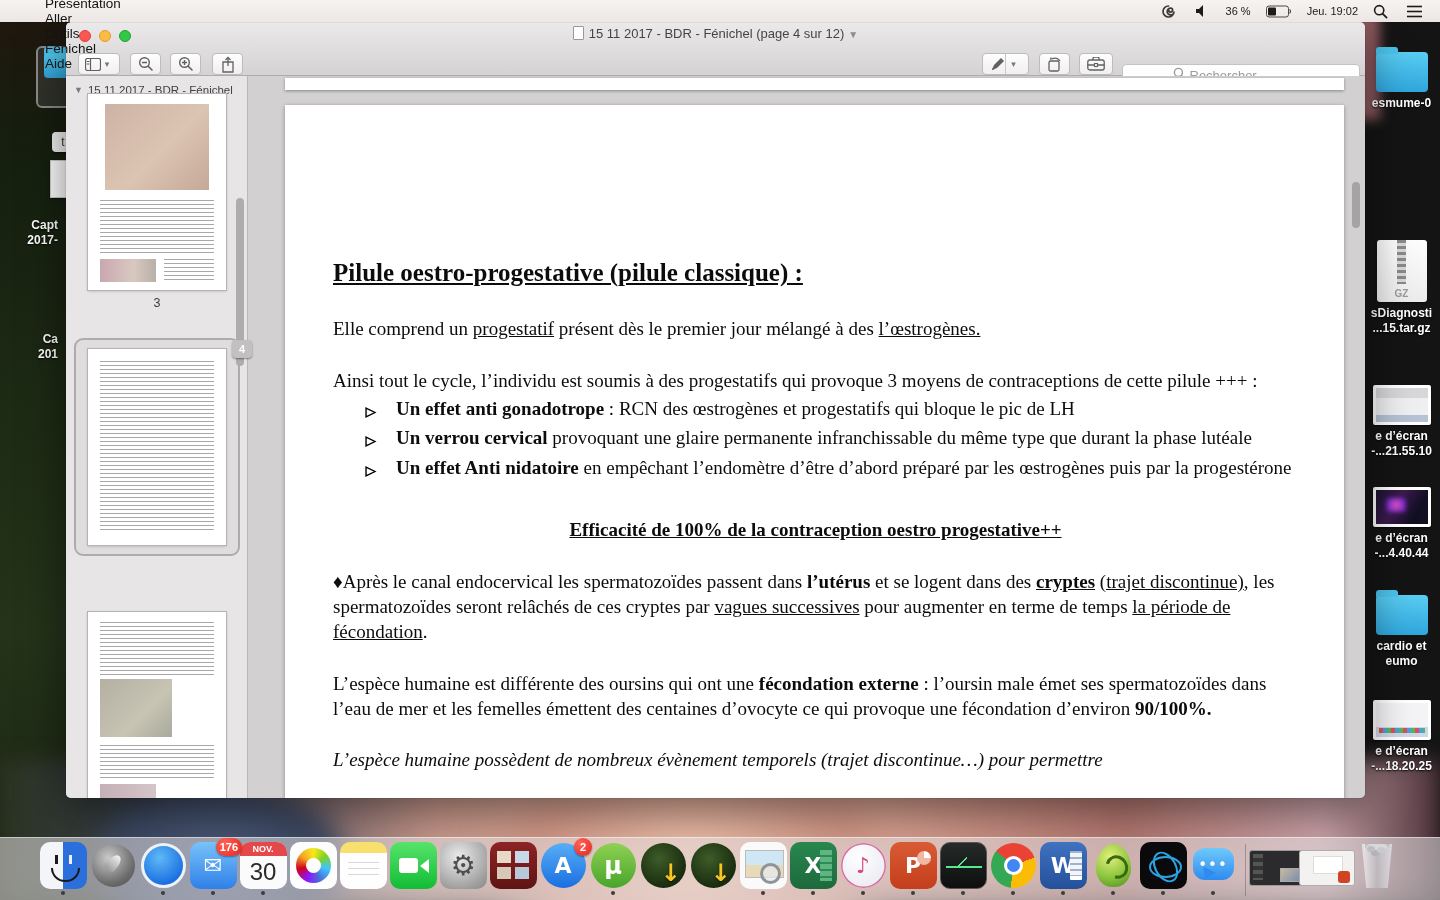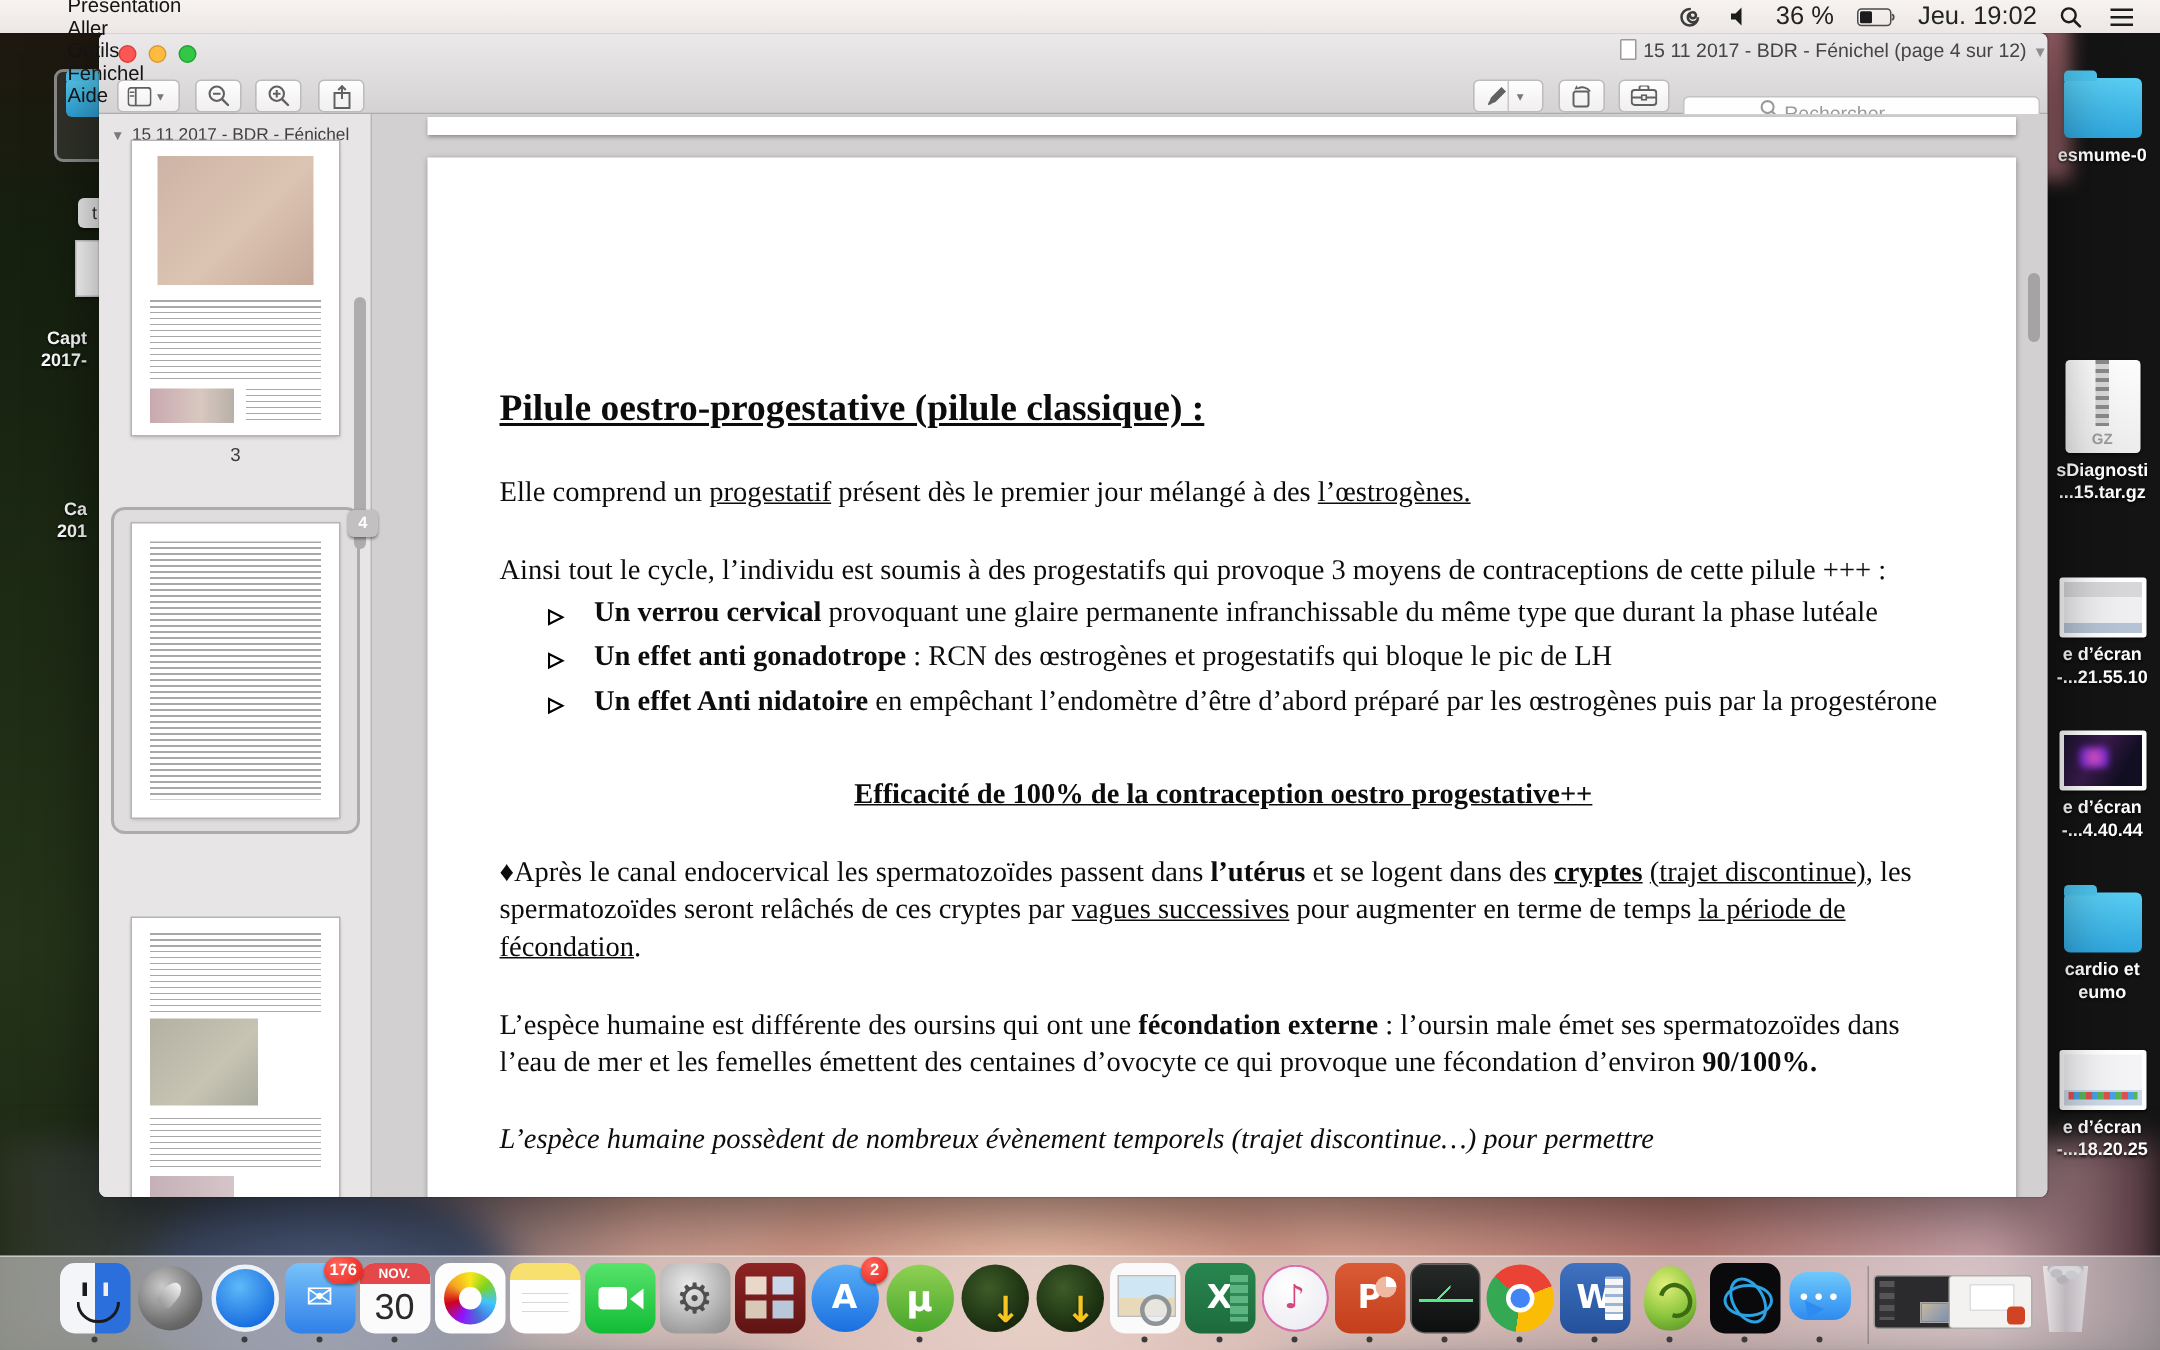--- a/index.html
+++ b/index.html
@@ -22,21 +22,21 @@
   
   .menubar { position:absolute; left:0; top:0; width:1440px; height:22px;
     background:linear-gradient(180deg,#f7f3f1,#ece7e5); display:flex; align-items:center;
     font-size:13.5px; color:#141414; z-index:60; box-shadow:0 0 1px rgba(0,0,0,.35); }
   .mb-left { display:flex; align-items:center; }
   .apple-logo { margin:0 16px 0 18px; font-size:14px; }
   .menu-item { padding:0 11px; }
   .menu-item.app-name { font-weight:bold; }
   .mb-right { margin-left:auto; display:flex; align-items:center; gap:4px; padding-right:10px; color:#222; }
   .mb-right .st-ic { display:flex; align-items:center; padding:0 7px; }
-  .mb-text { padding:0 4px; font-size:17px; }
+  .mb-text { padding:0 4px; font-size:11px; }
 
   
   .dt-col-right { position:absolute; left:1363px; top:0; width:77px; height:840px; z-index:5; }
   .dt-item { position:absolute; left:0; width:77px; display:flex; flex-direction:column; align-items:center; }
   .dt-label { margin-top:4px; text-align:center; font-size:12px; font-weight:bold; color:#fff;
     text-shadow:0 1px 2px rgba(0,0,0,.9); line-height:15px; white-space:nowrap; }
   .ic-folder { width:52px; height:40px; border-radius:4px; position:relative;
     background:linear-gradient(180deg,#59cdf2,#2fa6dd); }
   .ic-folder::before { content:""; position:absolute; left:0; top:-5px; width:22px; height:7px;
     border-radius:3px 3px 0 0; background:#4cc3ec; }
@@ -76,21 +76,21 @@
     border-radius:5px; background:#d3d1d2; box-shadow:0 12px 45px rgba(0,0,0,.5), 0 0 1px rgba(0,0,0,.6);
     z-index:20; overflow:hidden; }
   .chrome { position:absolute; left:0; top:0; right:0; height:54px;
     background:linear-gradient(180deg,#ebe9ea,#d4d2d3); border-bottom:1px solid #aeacad;
     border-radius:5px 5px 0 0; }
   .traffic { position:absolute; left:13px; top:8px; display:flex; gap:8px; }
   .tl { width:12px; height:12px; border-radius:50%; }
   .tl.red { background:#fc5753; border:0.5px solid #df3e3a; }
   .tl.yellow { background:#fdbc40; border:0.5px solid #de9b2d; }
   .tl.green { background:#33c748; border:0.5px solid #1da32f; }
-  .win-title { position:absolute; left:0; right:0; top:4px; text-align:right; font-size:13px; color:#454545; }
+  .win-title { position:absolute; left:0; right:0; top:4px; text-align:center; font-size:13px; color:#454545; }
   .win-title .doc-ic { display:inline-block; width:11px; height:14px; background:#fff; border:1px solid #999;
     border-radius:1px; vertical-align:-2px; margin-right:5px; position:relative; }
   .win-title .chev { color:#8e8e8e; font-size:10px; margin-left:4px; }
 
   
   .tb-btn { position:absolute; top:31px; height:22px; background:linear-gradient(180deg,#fefefe,#f1eff0);
     border:1px solid #bdbbbc; border-radius:4px; color:#616161; display:flex; align-items:center;
     justify-content:center; font-size:13px; }
   .seg-r { border-left:1px solid #c9c7c8; width:16px; height:100%; display:flex; align-items:center; justify-content:center; font-size:9px; color:#777; }
   .search-field { position:absolute; top:42px; left:1056px; width:238px; height:22px;
@@ -492,27 +492,27 @@
         <div class="page">
           <div class="doc">
               <div class="doc-title"><span class="seg-b seg-u ">Pilule oestro-progestative (pilule classique) :</span></div>
               <div class="doc-p"><span>Elle comprend un </span><span class="seg-u ">progestatif</span><span> présent dès le premier jour mélangé à des </span><span class="seg-u ">l’œstrogènes.</span></div>
               <div class="doc-p"><span>Ainsi tout le cycle, l’individu est soumis à des progestatifs qui provoque 3 moyens de contraceptions de cette pilule +++ :</span></div>
               <div class="bullets">
                 <div class="bullet">
                   <span class="bm"><svg width="13" height="13" viewBox="0 0 16 16">
                       <path d="M2.5 2.5 L13.5 8 L2.5 13.5 Z" fill="#fff" stroke="#000" stroke-width="1.7" stroke-linejoin="miter"></path>
                     </svg></span>
-                  <span class="bt"><span class="seg-b ">Un verrou cervical</span><span> provoquant une glaire permanente infranchissable du même type que durant la phase lutéale</span></span>
+                  <span class="bt"><span class="seg-b ">Un effet anti gonadotrope</span><span> : RCN des œstrogènes et progestatifs qui bloque le pic de LH</span></span>
                 </div>
                 <div class="bullet">
                   <span class="bm"><svg width="13" height="13" viewBox="0 0 16 16">
                       <path d="M2.5 2.5 L13.5 8 L2.5 13.5 Z" fill="#fff" stroke="#000" stroke-width="1.7" stroke-linejoin="miter"></path>
                     </svg></span>
-                  <span class="bt"><span class="seg-b ">Un effet anti gonadotrope</span><span> : RCN des œstrogènes et progestatifs qui bloque le pic de LH</span></span>
+                  <span class="bt"><span class="seg-b ">Un verrou cervical</span><span> provoquant une glaire permanente infranchissable du même type que durant la phase lutéale</span></span>
                 </div>
                 <div class="bullet">
                   <span class="bm"><svg width="13" height="13" viewBox="0 0 16 16">
                       <path d="M2.5 2.5 L13.5 8 L2.5 13.5 Z" fill="#fff" stroke="#000" stroke-width="1.7" stroke-linejoin="miter"></path>
                     </svg></span>
                   <span class="bt"><span class="seg-b ">Un effet Anti nidatoire</span><span> en empêchant l’endomètre d’être d’abord préparé par les œstrogènes puis par la progestérone</span></span>
                 </div>
               </div>
               <div class="doc-center"><span class="seg-b seg-u ">Efficacité de 100% de la contraception oestro progestative++</span></div>
               <div class="doc-p"><span>♦Après le canal endocervical les spermatozoïdes passent dans </span><span class="seg-b ">l’utérus</span><span> et se logent dans des </span><span class="seg-b seg-u ">cryptes</span><span> </span><span class="seg-u ">(trajet discontinue)</span><span>, les spermatozoïdes seront relâchés de ces cryptes par </span><span class="seg-u ">vagues successives</span><span> pour augmenter en terme de temps </span><span class="seg-u ">la période de fécondation</span><span>.</span></div>

